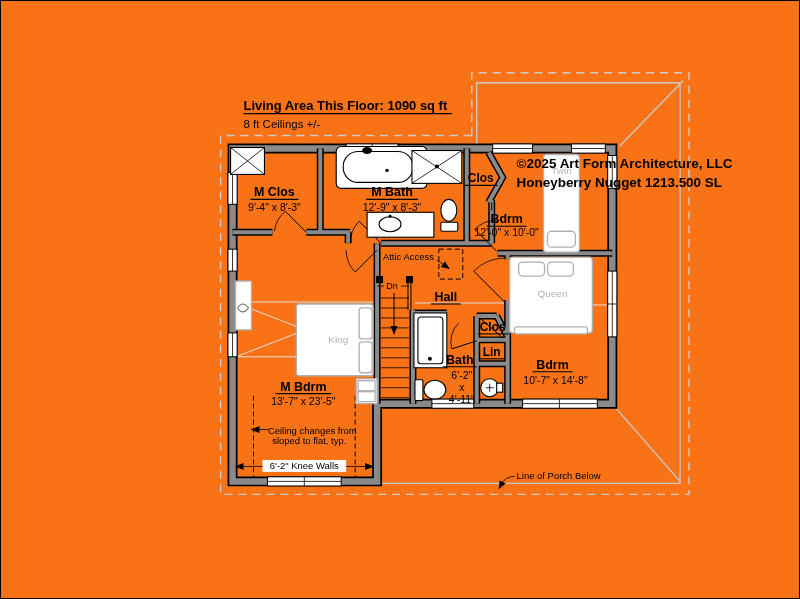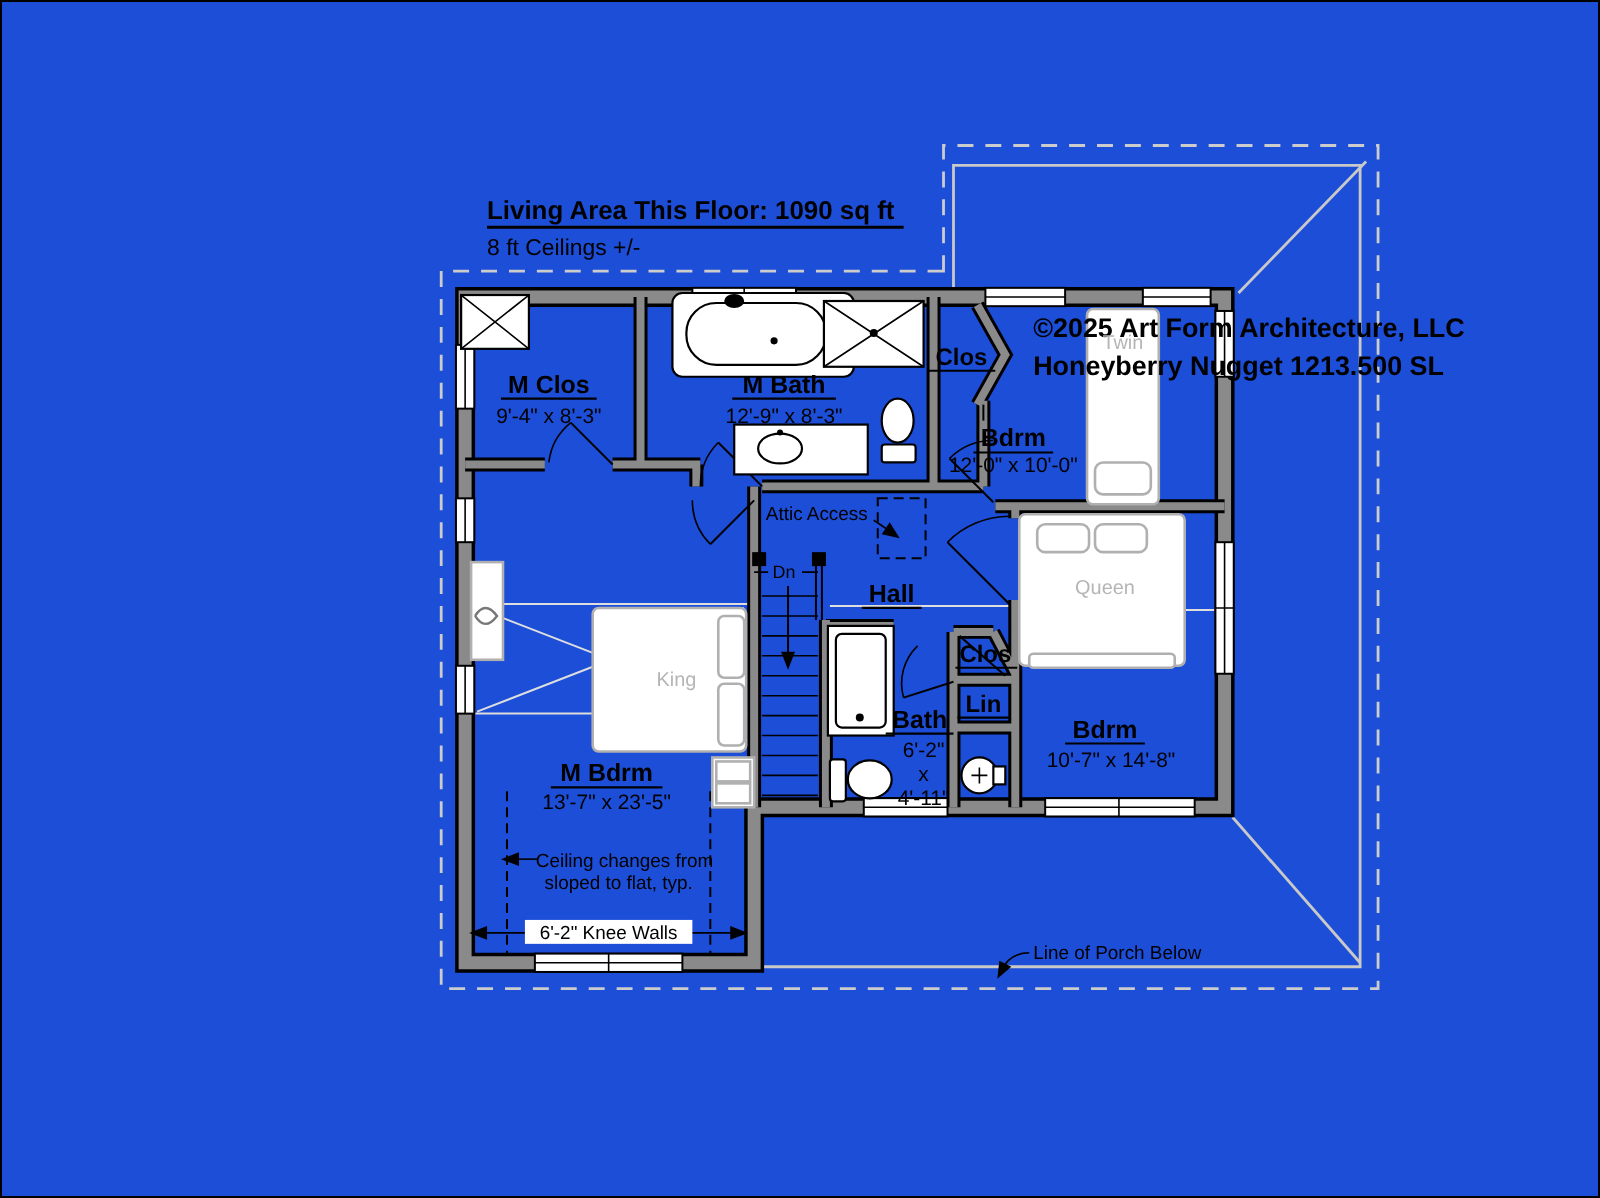--- a/index.html
+++ b/index.html
@@ -1,16 +1,16 @@
 <!DOCTYPE html>
 <html><head>
 <meta charset="utf-8">
 <style>
   html,body{margin:0;padding:0;background:#fff;}
-  #canvas{position:relative;width:798px;height:597px;border:1px solid #000;background:#1d4ed8;overflow:hidden;
+  #canvas{position:relative;width:798px;height:597px;border:1px solid #000;background:#f97316;overflow:hidden;
           font-family:"Liberation Sans",sans-serif;}
   svg{position:absolute;left:0;top:0;}
   text{fill:#000;font-family:"Liberation Sans",sans-serif;}
   .title{font-size:13px;font-weight:bold;}
   .subtitle{font-size:11.5px;}
   .copyright{font-size:13.5px;font-weight:bold;}
   .room{font-size:12.5px;font-weight:bold;}
   .room-sm{font-size:12px;font-weight:bold;}
   .dims{font-size:10.5px;}
   .note{font-size:9.5px;}

